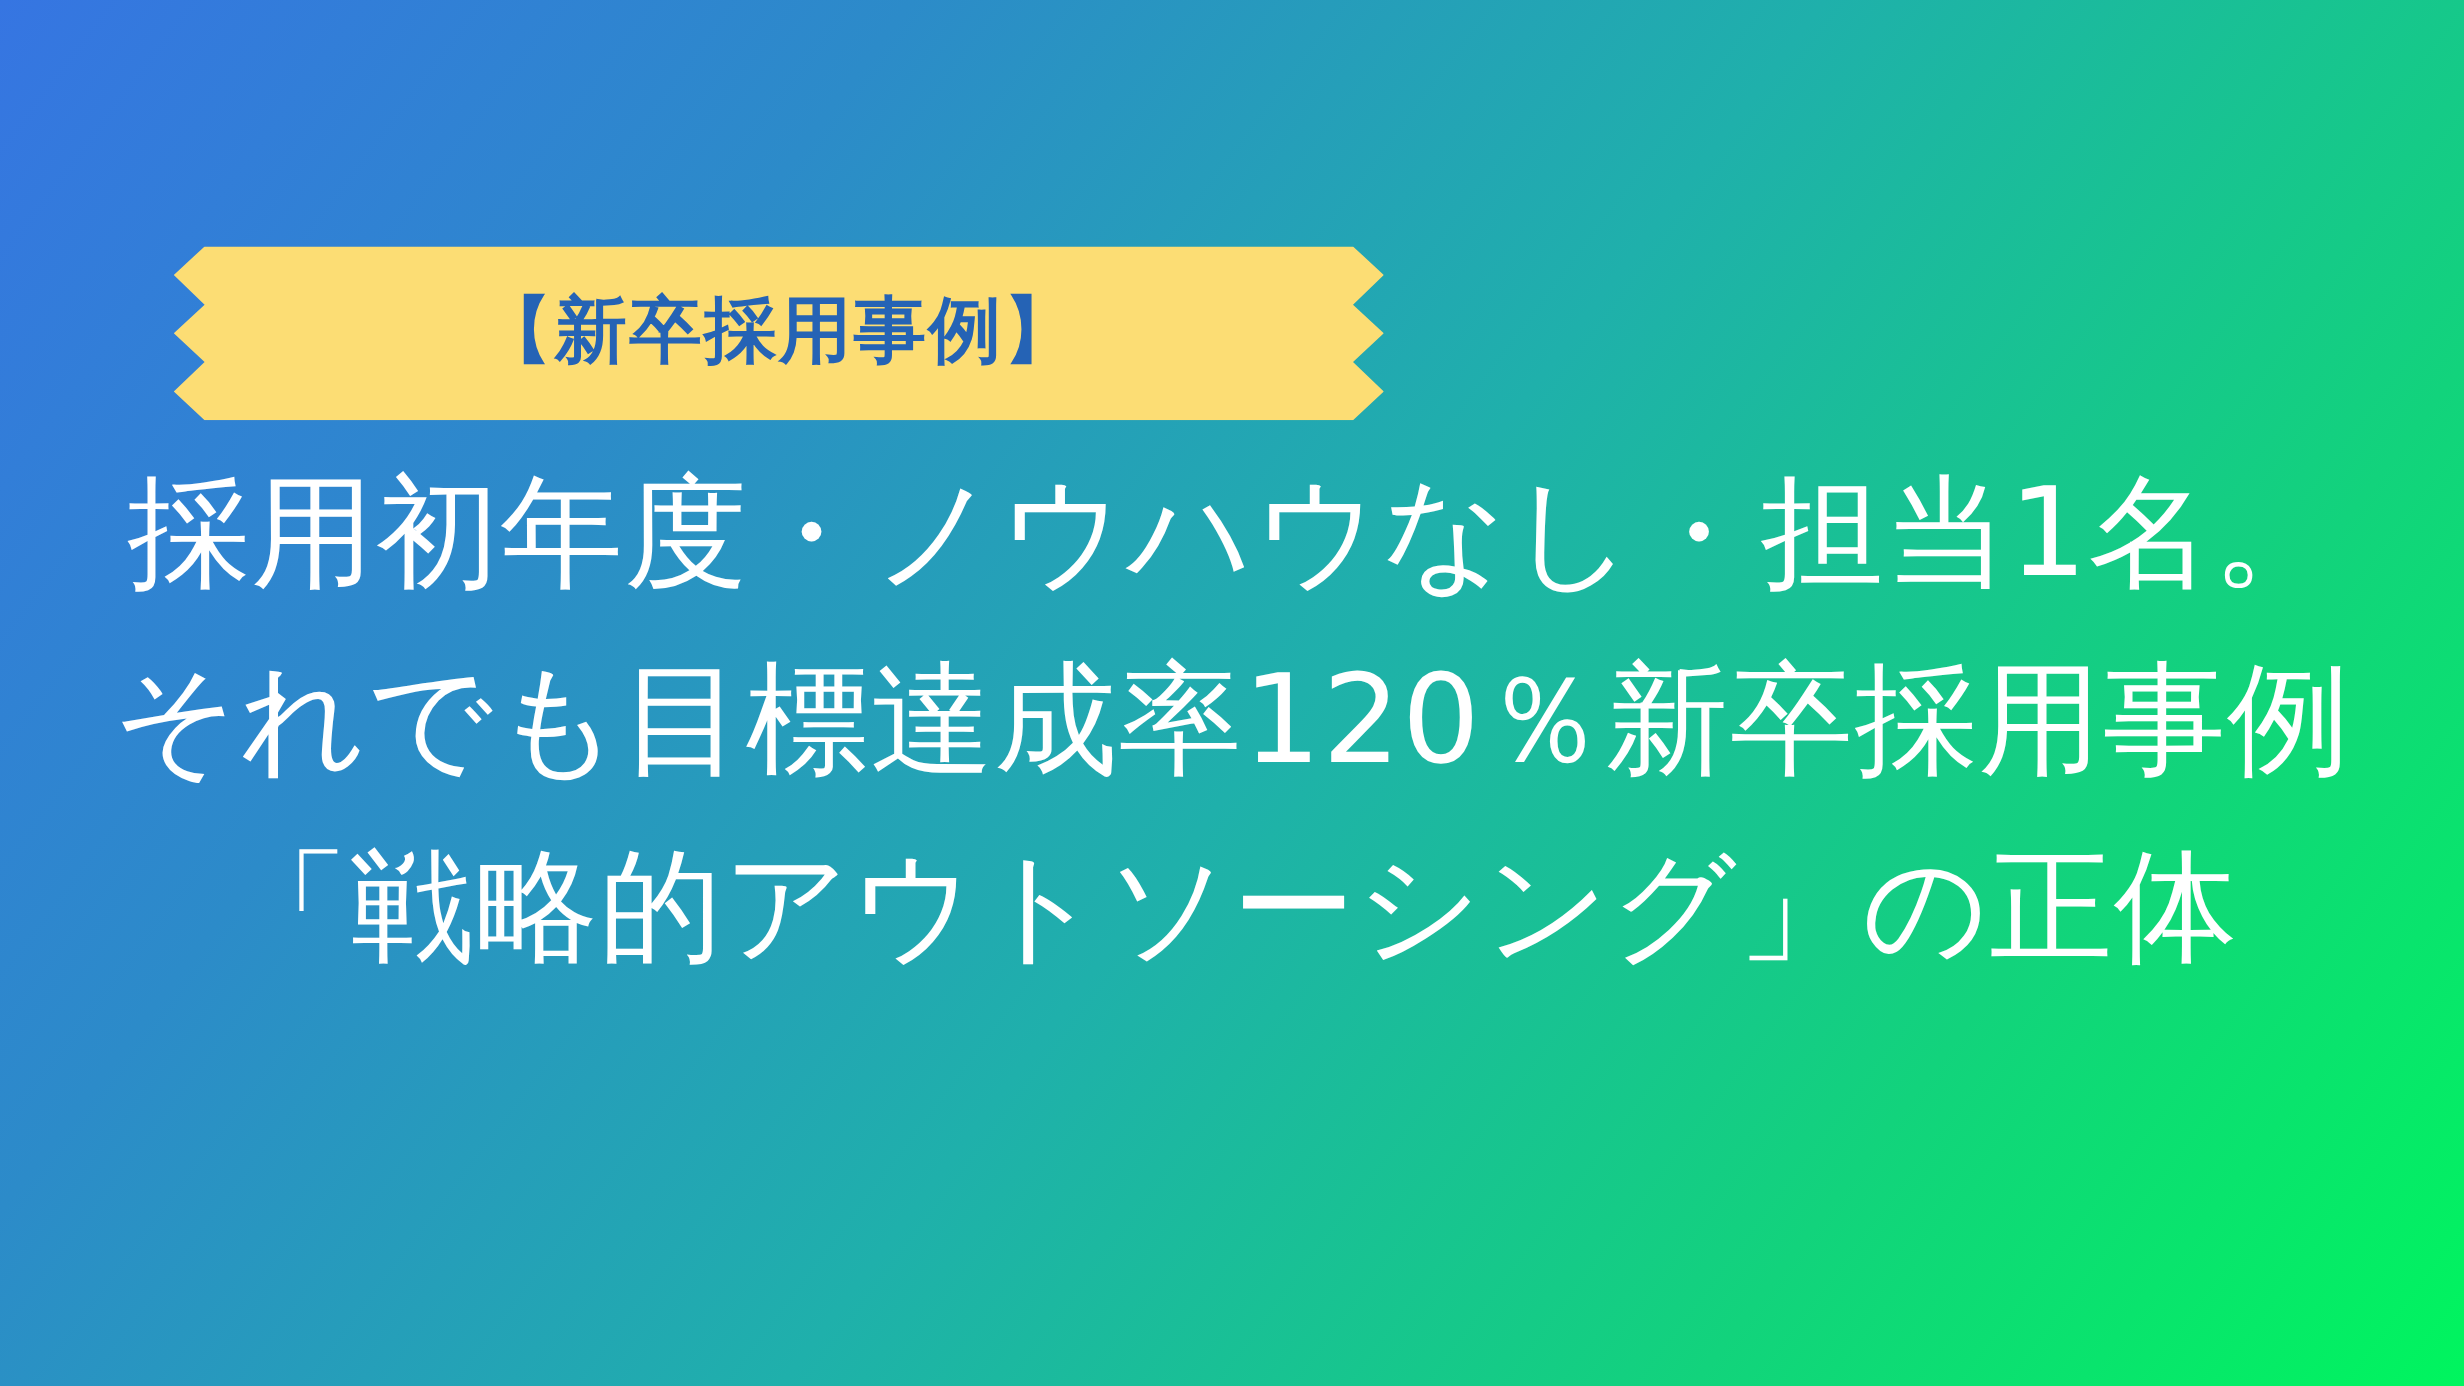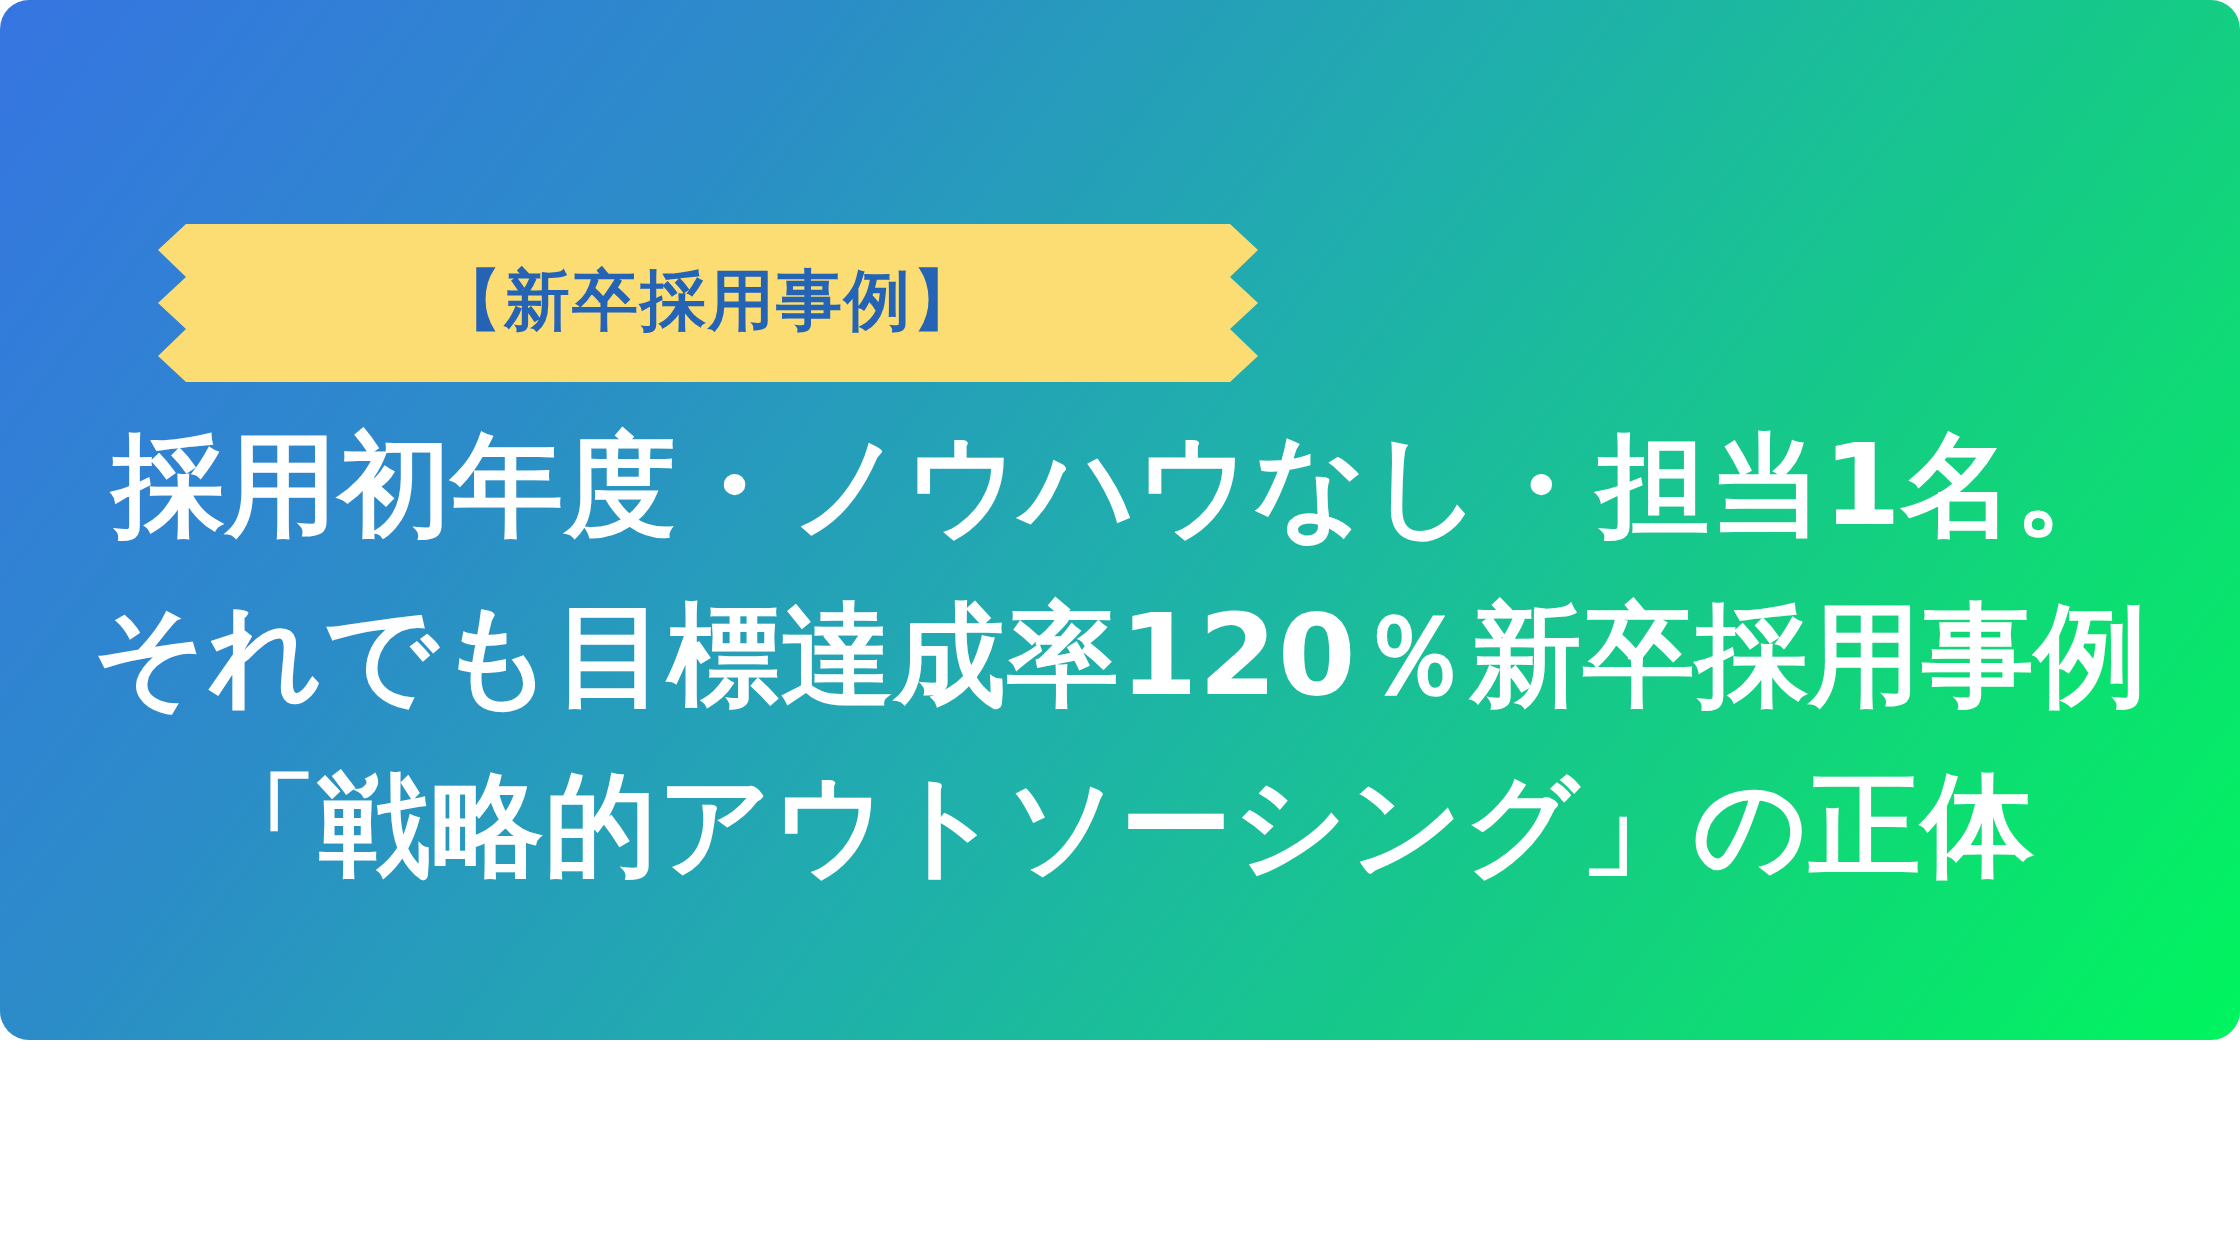--- a/index.html
+++ b/index.html
@@ -9,24 +9,23 @@
   body {
     width: 2240px;
     height: 1260px;
     overflow: hidden;
     font-family: "DejaVu Sans", "Liberation Sans", sans-serif;
   }
 
   #banner {
     position: relative;
     width: 2240px;
-    height: 1040px;
+    height: 1260px;
     background: linear-gradient(127deg, #3675E2 0%, #2C8BC9 26%, #1FB0AB 52%, #12D37C 78%, #00F55E 100%);
     overflow: hidden;
-    border-radius: 29px;
   }
 
   
   #badge-wrap {
     position: absolute;
     left: 158px;
     top: 224px;
     width: 1100px;
     height: 158px;
   }
@@ -60,21 +59,21 @@
 
   
   #headline {
     position: absolute;
     left: 0;
     top: 400px;
     width: 2240px;
     text-align: center;
     color: #FFFFFF;
     font-size: 112px;
-    font-weight: 700;
+    font-weight: 400;
     line-height: 1.52;
     letter-spacing: 1px;
     white-space: nowrap;
   }
 
   .headline-line {
     display: block;
   }
 </style>
 </head>

